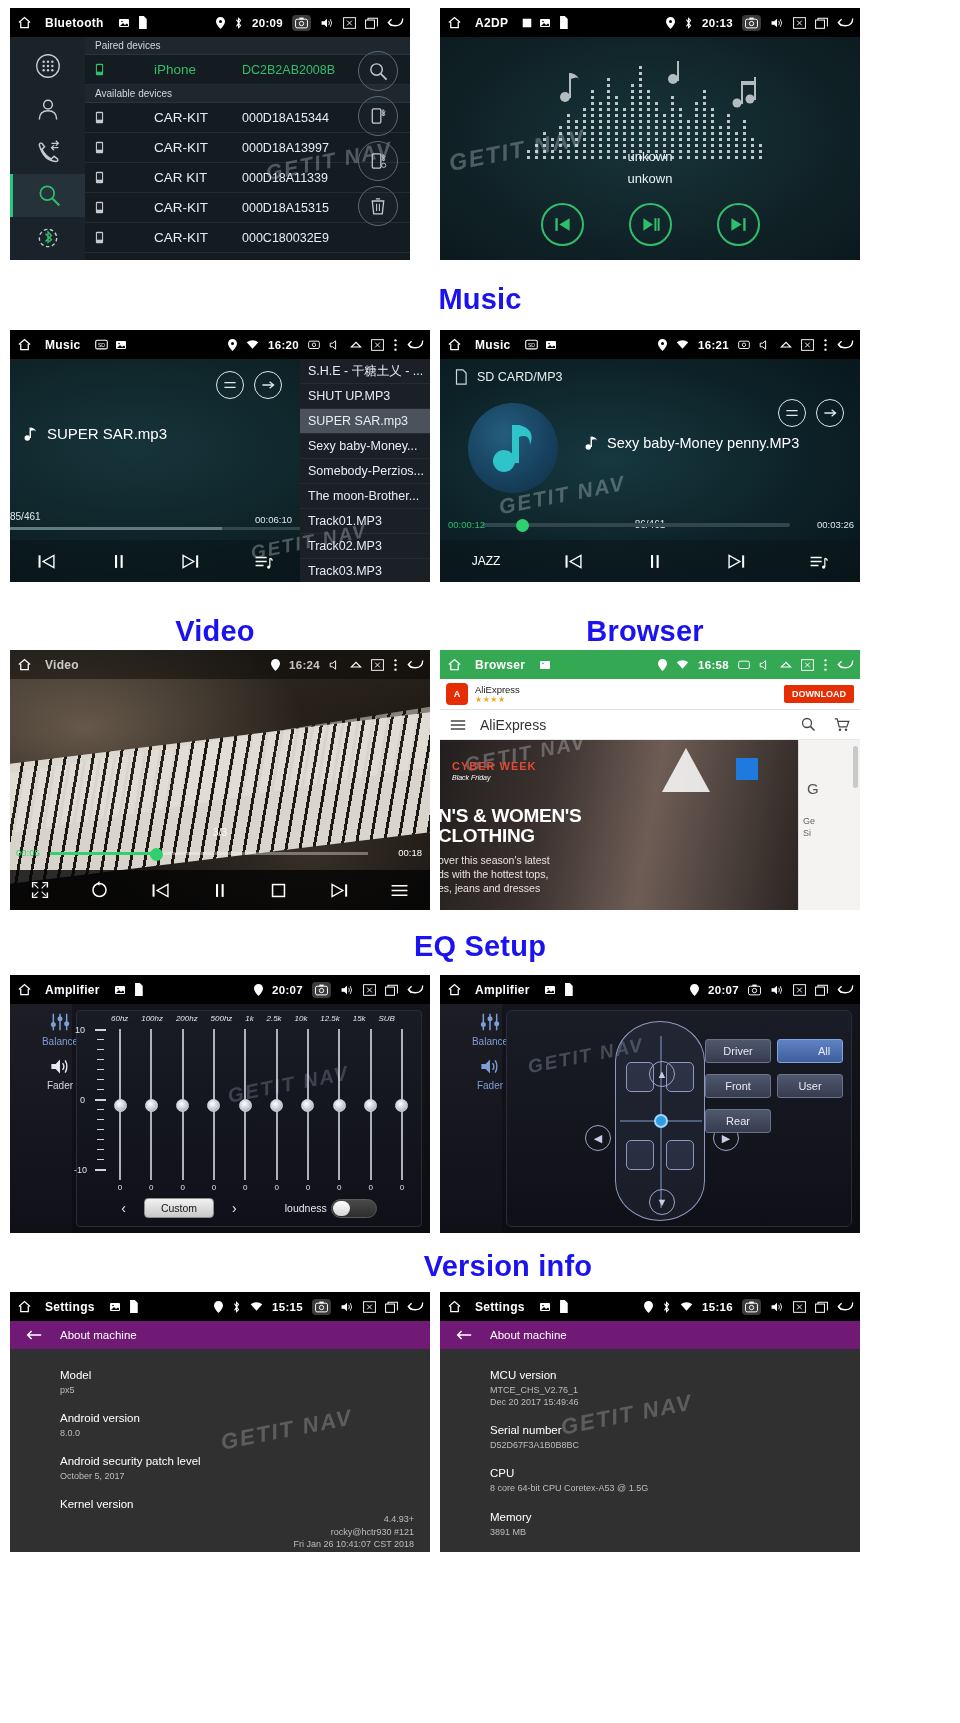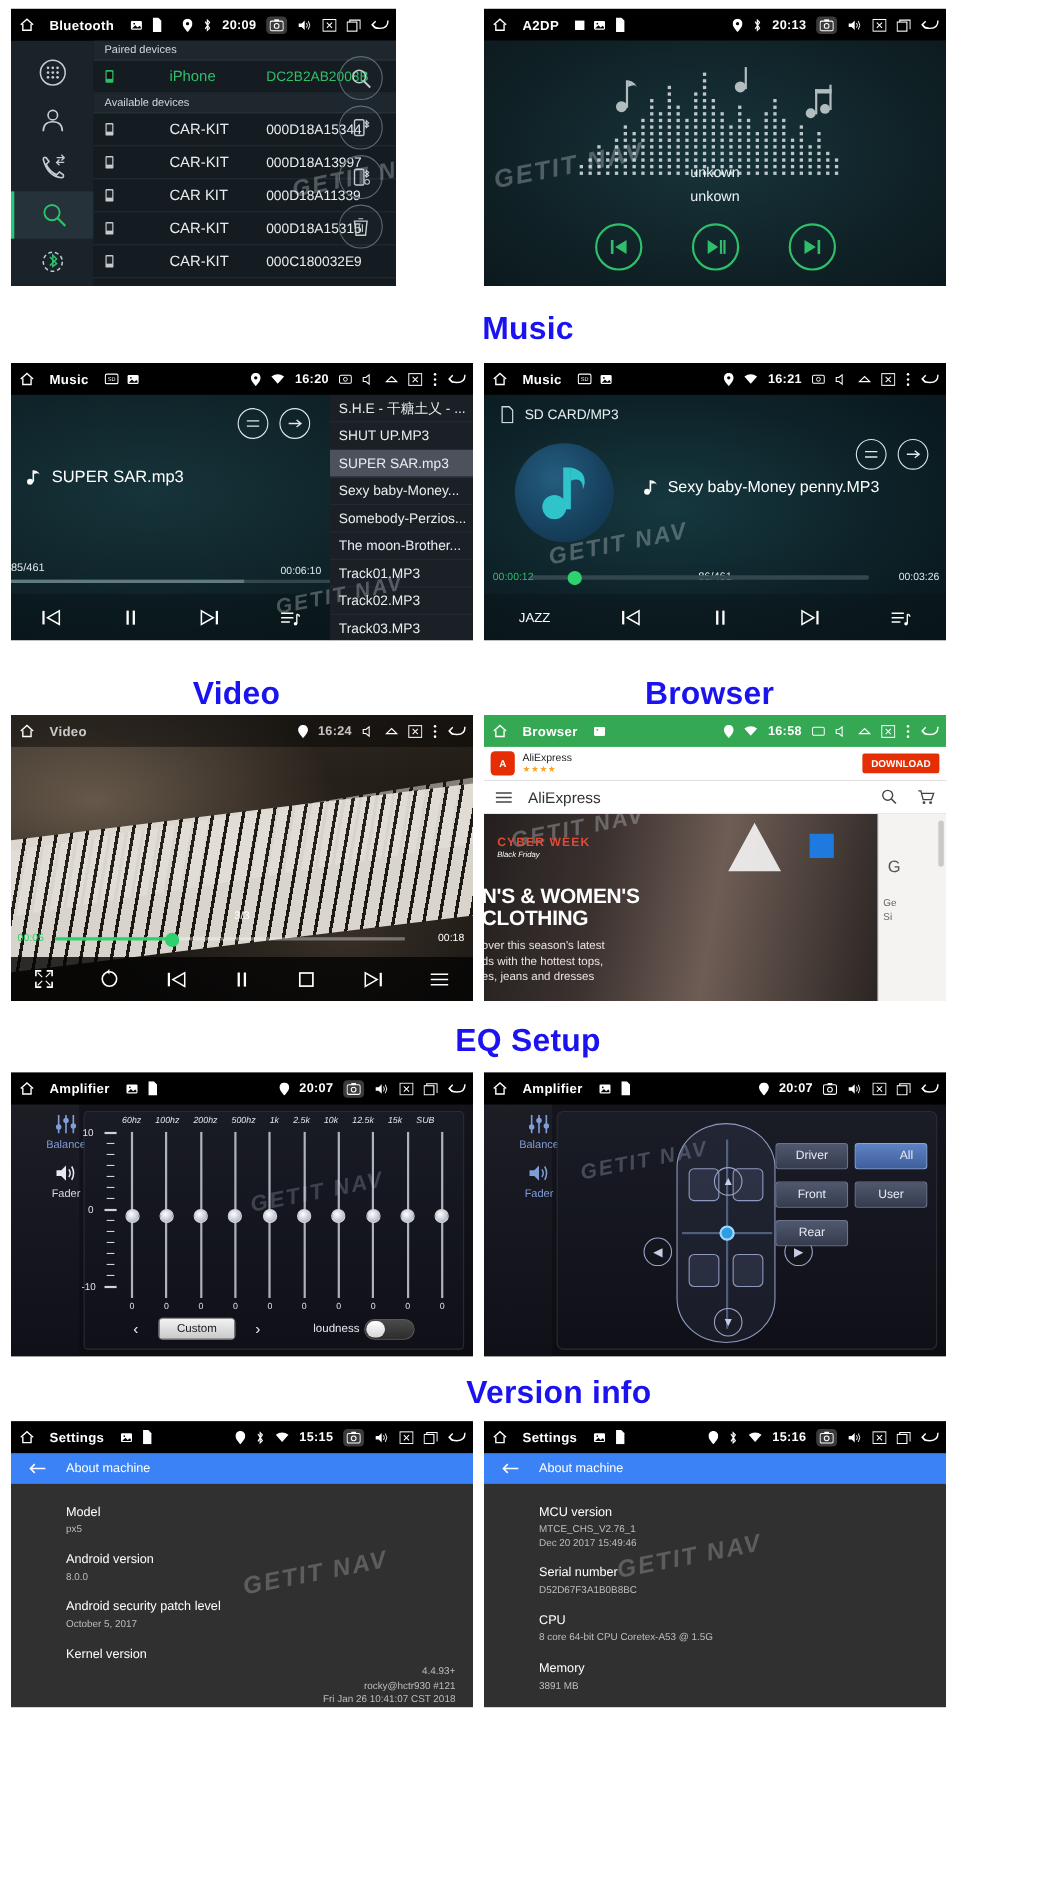--- a/index.html
+++ b/index.html
@@ -55,21 +55,21 @@
     font-weight: bold;
     color: rgba(225,232,235,0.30);
     letter-spacing: 2px;
     transform: rotate(-11deg);
     pointer-events:none;
     white-space:nowrap;
     font-family:"Liberation Sans", sans-serif;
   }
 
   
-  #bt-screen { left:10px; top:8px; width:350px; height:252px; background:#141a1f;}
+  #bt-screen { left:10px; top:8px; width:400px; height:252px; background:#141a1f;}
   .bt-body { display:flex; height:223px; }
   .bt-side { width:75px; background:#1b232a; display:flex; flex-direction:column; align-items:center; padding-top:7px;}
   .bt-side-item { width:100%; height:44px; display:flex; align-items:center; justify-content:center; }
   .bt-side-item.active { background:#26323a; border-left:3px solid #25c77a;}
   .bt-list { flex:1; position:relative; background:#151c21;}
   .bt-grouphdr { background:#1e272d; color:#cfd8dd; font-size:10px; padding:3px 10px; border-bottom:1px solid #2a343b;}
   .bt-row { display:flex; align-items:center; height:30px; padding:0 10px; border-bottom:1px solid #222c33; color:#e7edf0; font-size:13.5px;}
   .bt-row .nm { margin-left:12px; width:120px;padding-left:38px;}
   .bt-row .mac { margin-left:6px; font-size:12.5px;}
   .bt-row.paired { color:#2fbf6a; }
@@ -215,21 +215,21 @@
   .bf-btns { position:absolute; right:8px; top:28px; display:flex; gap:6px;}
   .bf-col { display:flex; flex-direction:column; gap:11px;}
   .bf-btn { width:66px; padding:5px 0; text-align:center; font-size:11px; color:#e6eaf4; border-radius:3px;
      background:linear-gradient(180deg,#50586e 0%, #353c4e 100%); border:1px solid #6b738a;}
   .bf-btn.on { background:linear-gradient(180deg,#5e82c4 0%, #3f5f9c 100%); border-color:#84a4dc;padding-left:28px;}
 
   
   .set { position:absolute; width:420px; height:260px; background:#303030; overflow:hidden;}
   #set1 { left:10px; top:1292px;}
   #set2 { left:440px; top:1292px;}
-  .set-sub { height:28px; background:#3b82f6; display:flex; align-items:center; gap:18px; padding:0 16px; color:#fff; font-size:11.5px;}
+  .set-sub { height:28px; background:#701a75; display:flex; align-items:center; gap:18px; padding:0 16px; color:#fff; font-size:11.5px;}
   .set-list { padding:12px 0 0 0;}
   .set-item { padding:8px 16px 8px 50px; }
   .set-item .k { color:#fff; font-size:11.5px; margin-bottom:3px;}
   .set-item .v { color:#bdbdbd; font-size:9px; line-height:1.35;}
 </style>
 </head>
 <body>
 
 <div class="page">
 

